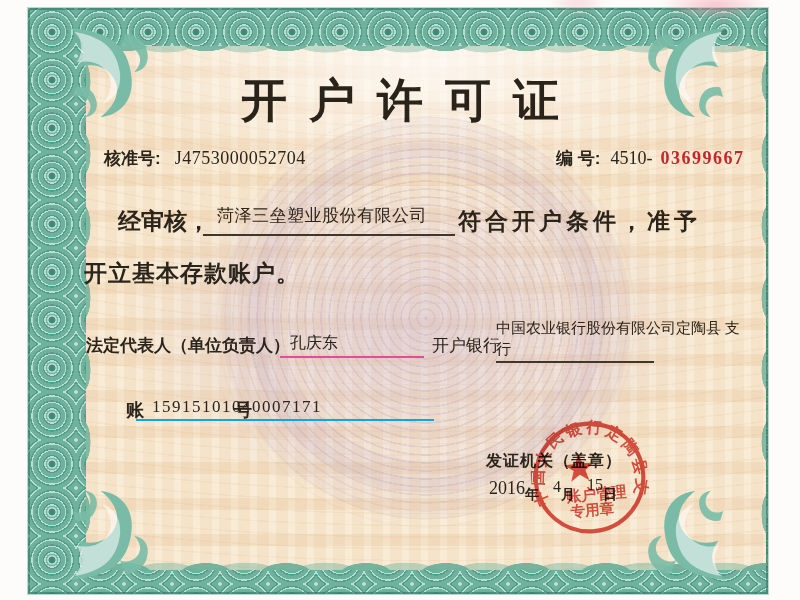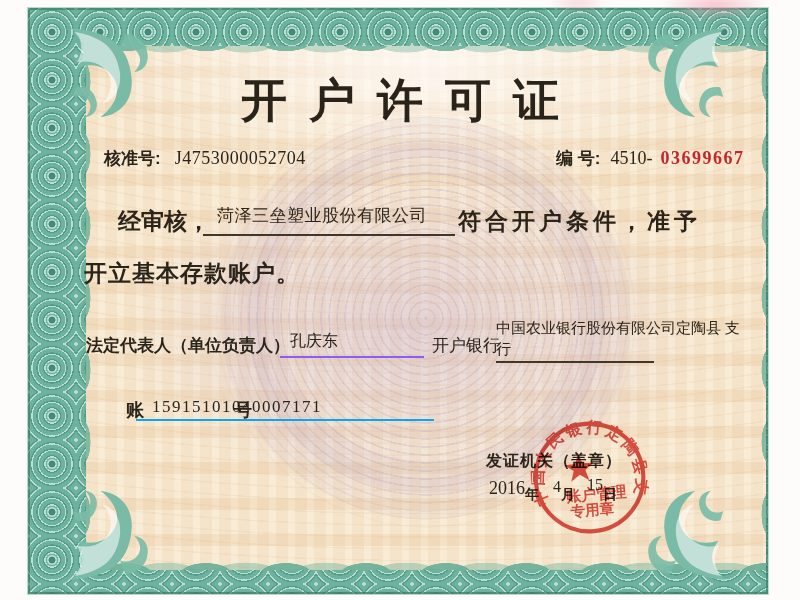--- a/index.html
+++ b/index.html
@@ -75,22 +75,22 @@
   .serial{left:556px;top:147px;font-size:17px;}
   .serial .pre{font-size:18px;margin-left:10px;}
   .serial .num{font-size:18px;font-weight:700;margin-left:8px;letter-spacing:1.5px;}
   .body1-prefix{left:118px;top:206px;font-size:23px;font-weight:600;}
   .company-field{left:203px;top:200px;width:252px;height:36px;border-bottom:2px solid #3f362c;
     display:flex;align-items:flex-end;padding:0 0 7px 14px;box-sizing:border-box;}
   .company-field span{font-size:17px;letter-spacing:.5px;}
   .body1-suffix{left:458px;top:206px;font-size:23px;font-weight:600;letter-spacing:4px;}
   .body2{left:84px;top:258px;font-size:23px;font-weight:600;letter-spacing:1px;}
   .rep-label{left:86px;top:334px;font-size:17px;font-weight:600;}
-  .rep-field{left:280px;top:328px;width:144px;height:30px;border-bottom:2px solid #8b5cf6;
-    display:flex;align-items:center;padding:0 0 2px 10px;box-sizing:border-box;}
+  .rep-field{left:280px;top:328px;width:144px;height:30px;border-bottom:2px solid #ec4899;
+    display:flex;align-items:flex-end;padding:0 0 2px 10px;box-sizing:border-box;}
   .rep-field span{font-size:16px;}
   .bank-label{left:432px;top:334px;font-size:17px;font-weight:400;}
   .bank-value{left:496px;top:318px;width:252px;font-size:15px;line-height:21px;white-space:normal;}
   .bank-underline{position:absolute;left:496px;top:361px;width:158px;height:2px;background:#3f362c;}
   .acct-label{left:86px;top:398px;font-size:18px;font-weight:600;letter-spacing:36px;margin-left:40px;}
   .acct-field{left:136px;top:392px;width:298px;height:29px;border-bottom:2px solid #0ea5e9;
     display:flex;align-items:flex-end;padding:0 0 2px 16px;box-sizing:border-box;}
   .acct-field span{font-size:17px;letter-spacing:1.5px;}
   .issuer{left:486px;top:451px;font-size:16px;font-weight:600;letter-spacing:1px;}
   .date{left:489px;top:478px;font-size:18px;}

